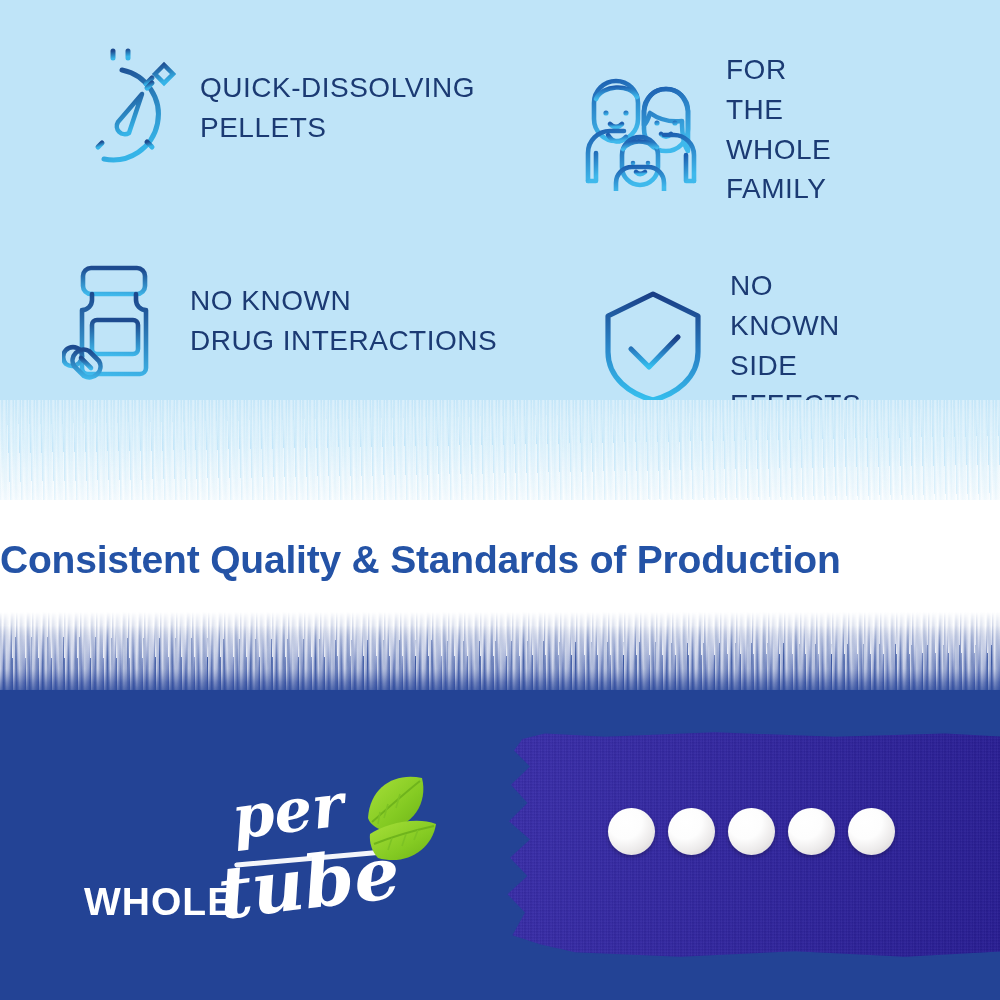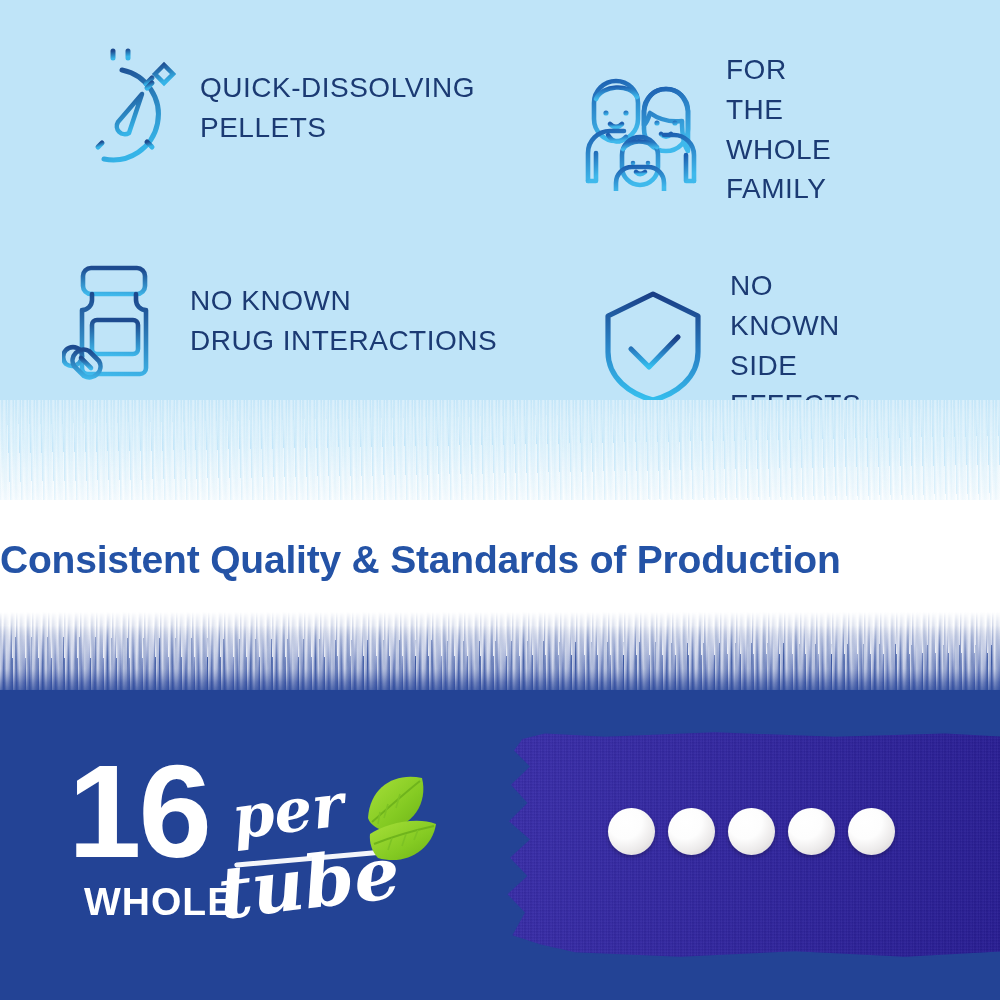--- a/index.html
+++ b/index.html
@@ -399,21 +399,20 @@
 
   <div class="pellets">
     <span class="pellet"></span>
     <span class="pellet"></span>
     <span class="pellet"></span>
     <span class="pellet"></span>
     <span class="pellet"></span>
   </div>
 
   <div class="doses-block">
-    <span class="doses-num">16</span>
     <span class="doses-word">WHOLE</span>
     <span class="script script-per">per</span>
     <span class="script-underline"></span>
     <span class="script script-tube">tube</span>
 
     <span class="leaves">
       <svg width="120" height="120" viewBox="0 0 120 120">
         <defs>
           <linearGradient id="gLeaf" x1="0" y1="0" x2="1" y2="1">
             <stop offset="0%" stop-color="#a8e03a"></stop>

